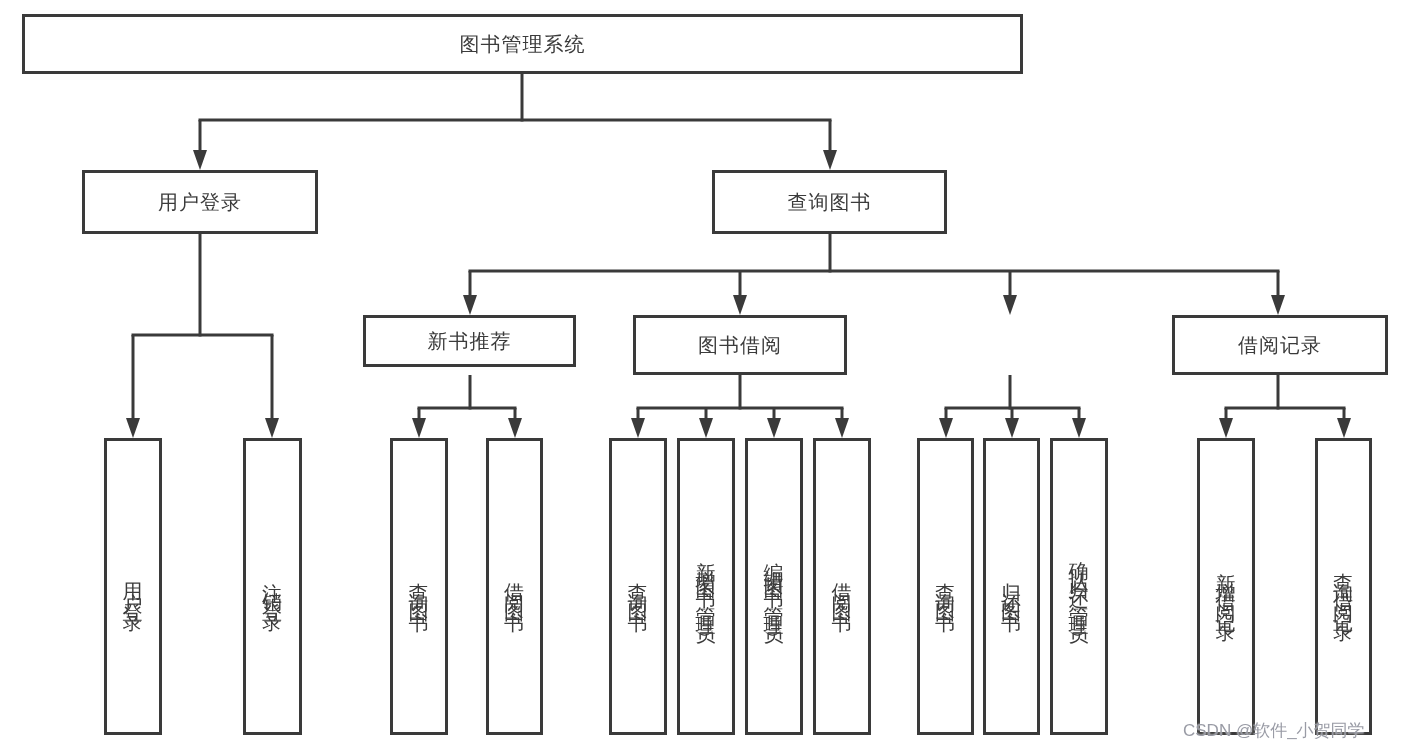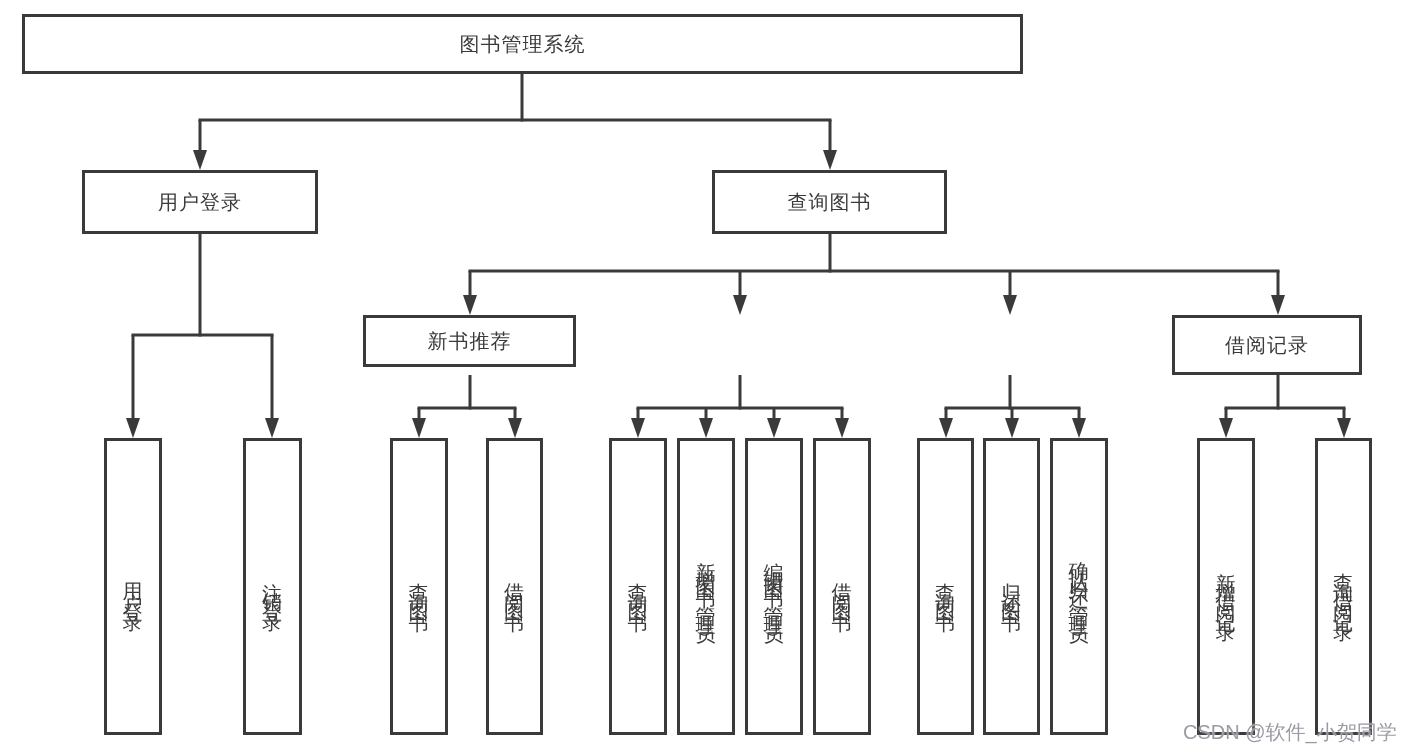--- a/index.html
+++ b/index.html
@@ -27,21 +27,21 @@
     writing-mode:vertical-rl;
     text-orientation:mixed;
     font-size:20px;
     line-height:1.1;
     letter-spacing:10px;
   }
   .box.v .vt.long{letter-spacing:9px;}
   .watermark{
     position:absolute;
     z-index:5;
-    font-size:20px;
+    font-size:17px;
     color:rgba(148,150,160,0.95);
     text-shadow:0 0 2px #ffffff;
     white-space:nowrap;
   }
 </style>
 </head>
 <body>
 
 <div class="canvas">
 
@@ -118,21 +118,24 @@
   <div class="box h" style="left:82px;top:170px;width:236px;height:64px">
     <span>用户登录</span>
   </div>
   <div class="box h" style="left:712px;top:170px;width:235px;height:64px">
     <span>查询图书</span>
   </div>
 
   <div class="box h" style="left:363px;top:315px;width:213px;height:52px">
     <span>新书推荐</span>
   </div>
-  <div class="box h" style="left:1172px;top:315px;width:190px;height:60px">
+  <div class="box h" style="left:633px;top:315px;width:214px;height:60px">
+    <span>图书借阅</span>
+  </div>
+  <div class="box h" style="left:1172px;top:315px;width:216px;height:60px">
     <span>借阅记录</span>
   </div>
 
   <div class="box v" style="left:104px;top:438px;width:58px;height:297px">
     <span class="vt">用户登录</span>
   </div>
   <div class="box v" style="left:243px;top:438px;width:59px;height:297px">
     <span class="vt">注销登录</span>
   </div>
 

